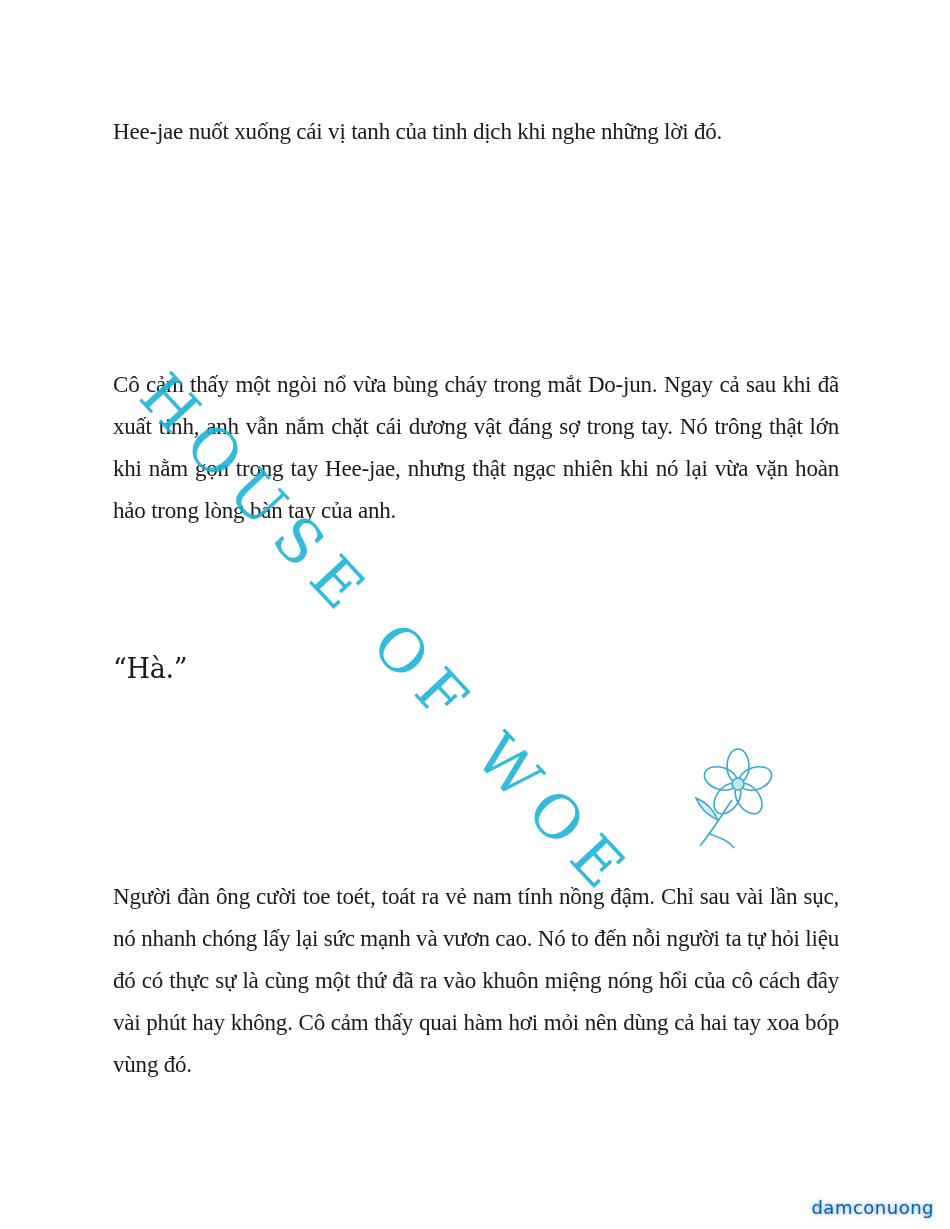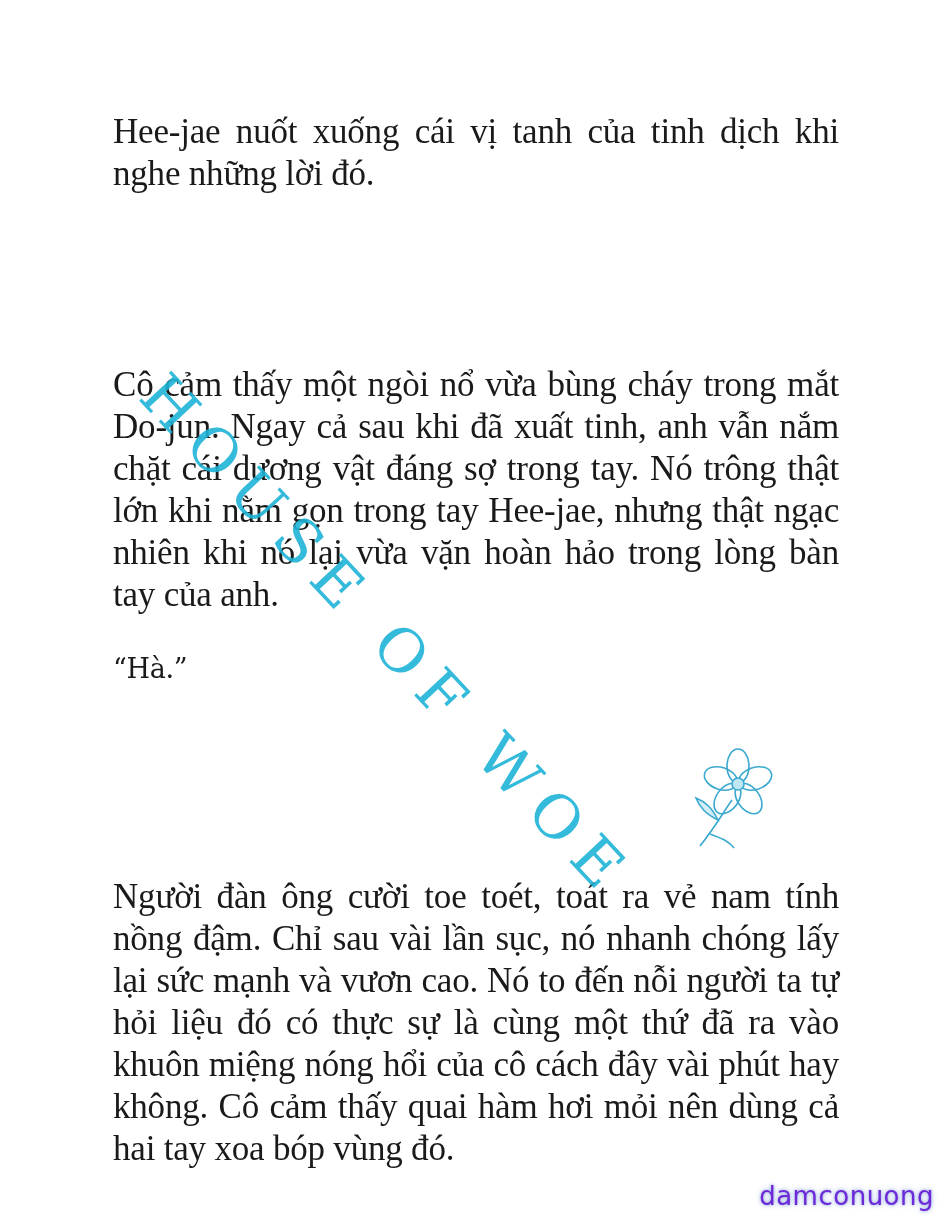--- a/index.html
+++ b/index.html
@@ -9,21 +9,21 @@
       position: relative;
       overflow: hidden;
       font-family: "Liberation Serif", "DejaVu Serif", serif;
       color: #1a1a1a;
     }
     .page { position: absolute; left: 0; top: 0; width: 950px; height: 1229px; }
     .para {
       position: absolute;
       left: 113px;
       width: 726px;
-      font-size: 35px;
+      font-size: 23px;
       line-height: 42px;
       margin: 0;
       text-align: justify;
       letter-spacing: -0.2px;
     }
     .dlg { font-family: "DejaVu Serif", serif; font-size: 27px; letter-spacing: -0.3px; }
     #p1 { top: 111px; }
     #p2 { top: 262px; }
     #p3 { top: 364px; }
     #p4 { top: 648px; }
@@ -44,24 +44,24 @@
       pointer-events: none;
     }
     .flower {
       position: absolute;
       left: 672px; top: 742px;
       width: 110px; height: 110px;
       pointer-events: none;
     }
     .footer-wm {
       position: absolute;
-      right: 16px; bottom: 18px;
+      right: 16px; bottom: 11px;
       font-family: "DejaVu Sans", sans-serif;
-      font-size: 26px;
-      color: #6d28d9;
+      font-size: 18px;
+      color: #0369a1;
       text-shadow: 0 0 3px #8fa5d8, 0 0 6px #b8c6ea;
       letter-spacing: 0.5px;
     }
   </style>
 </head>
 <body>
 
 <div class="page">
   <p class="para" id="p1">Hee-jae nuốt xuống cái vị tanh của tinh dịch khi nghe những lời đó.</p>
   <p class="para" id="p3">Cô cảm thấy một ngòi nổ vừa bùng cháy trong mắt Do-jun. Ngay cả sau khi đã xuất tinh, anh vẫn nắm chặt cái dương vật đáng sợ trong tay. Nó trông thật lớn khi nằm gọn trong tay Hee-jae, nhưng thật ngạc nhiên khi nó lại vừa vặn hoàn hảo trong lòng bàn tay của anh.</p>

